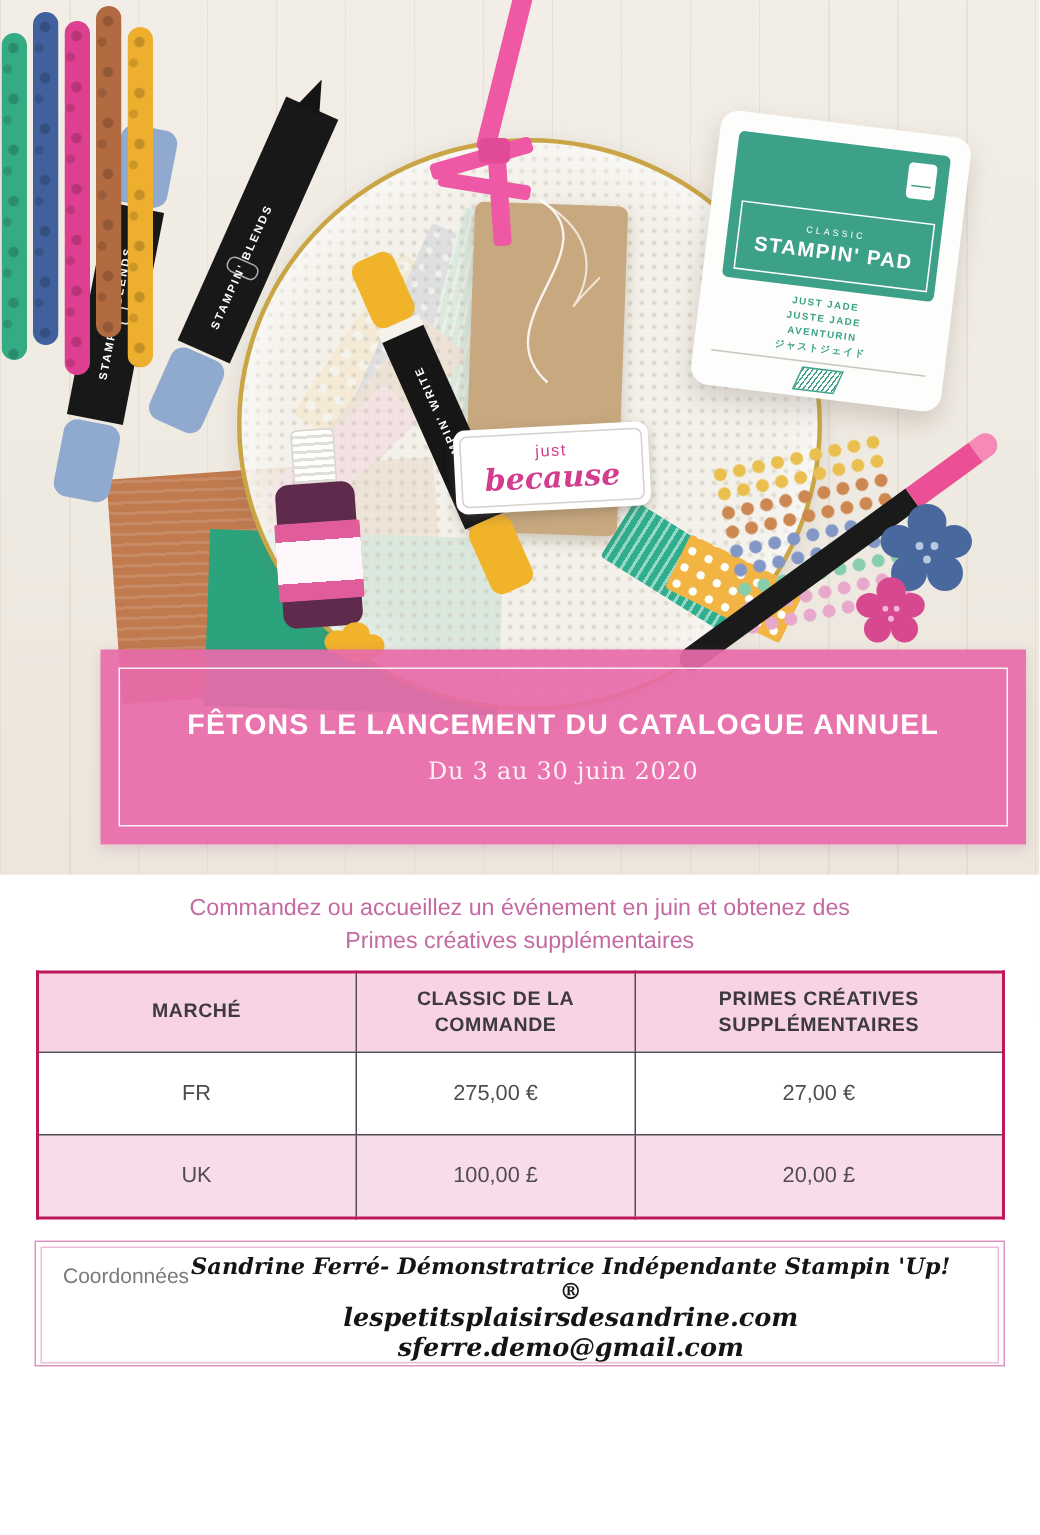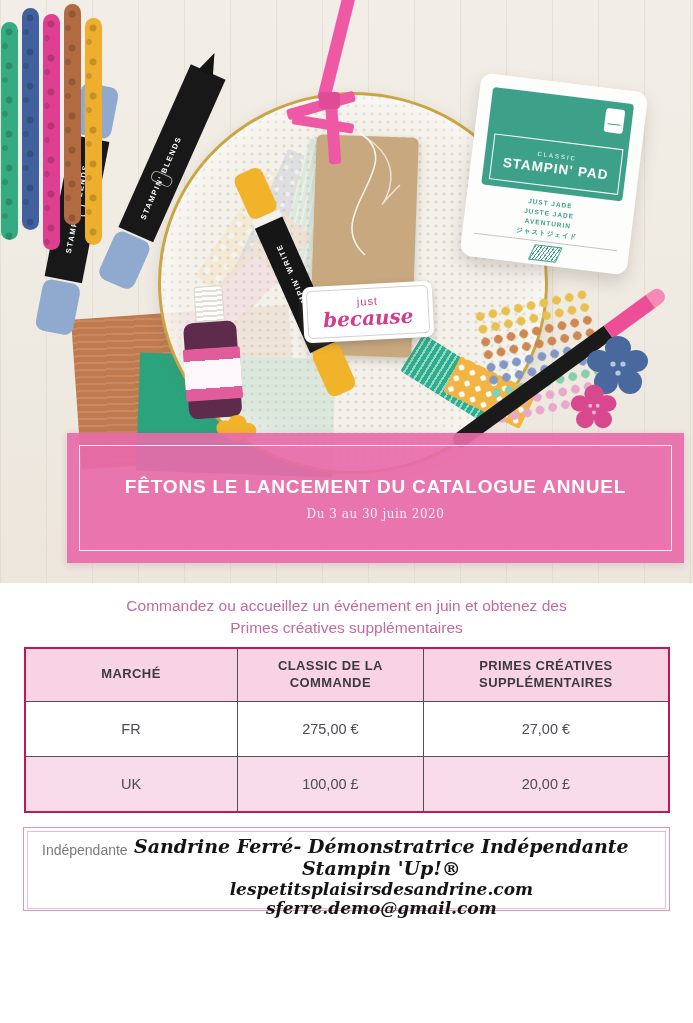--- a/index.html
+++ b/index.html
@@ -136,40 +136,40 @@
   .fl-blue{left:586px;top:335px;width:64px;height:64px;}
   .fl-pink{left:570px;top:384px;width:48px;height:48px;}
   .fl-yellow{left:215px;top:413px;width:42px;height:30px;}
 
   
   .banner{position:absolute;left:67px;top:433px;width:617px;height:130px;
     background:rgba(232,106,169,.92);box-shadow:0 2px 8px rgba(150,60,110,.2);}
   .banner-inner{position:absolute;inset:12px;border:1.5px solid rgba(255,255,255,.9);
     display:flex;flex-direction:column;align-items:center;justify-content:center;}
   .banner-title{color:#fff;font-size:19px;font-weight:bold;letter-spacing:.8px;text-align:center;}
-  .banner-sub{color:#fdeef6;font-family:"DejaVu Serif",serif;font-size:12px;margin-top:9px;
+  .banner-sub{color:#fdeef6;font-family:"DejaVu Serif",serif;font-size:16px;margin-top:9px;
     letter-spacing:.5px;}
 
   
   .intro{padding-top:12px;text-align:center;color:#c36aa2;font-size:15.5px;line-height:1.45;}
   table.pricing{border-collapse:collapse;width:646px;margin:7px auto 0;table-layout:fixed;
     border:2px solid #be185d;}
   table.pricing th,table.pricing td{border:1px solid #534d57;text-align:center;vertical-align:middle;}
   table.pricing th{height:52px;background:#f7d3e4;color:#3d393f;font-size:13px;font-weight:bold;
     letter-spacing:.4px;line-height:1.3;padding:0 18px;}
   table.pricing td{height:52px;background:#fff;color:#4f4b52;font-size:14.5px;}
   table.pricing tr.pink td{background:#f9dcea;}
   .col1{width:33%;} .col2{width:29%;} .col3{width:38%;}
 
   .contact{margin:14px 23px 0;border:1px solid #dd93c1;padding:3px;height:76px;}
   .contact-inner{border:1px solid #eebcd9;height:100%;display:flex;align-items:flex-start;}
   .contact-label{color:#7a7a7a;font-size:14px;padding:10px 0 0 14px;flex:none;}
   .contact-script{flex:1;text-align:center;padding:4px 30px 0 0;font-family:"DejaVu Serif",serif;
     font-style:italic;font-weight:bold;color:#141414;line-height:1.15;}
-  .cs1{font-size:19px;} .cs2,.cs3{font-size:17px;}
+  .cs1{font-size:15px;} .cs2,.cs3{font-size:17px;}
 </style>
 </head>
 <body>
 
 <div class="page">
 
   <div class="photo">
     <div class="paper-rust"></div>
     <div class="paper-green"></div>
 
@@ -348,21 +348,21 @@
       <tr class="pink">
         <td>UK</td>
         <td>100,00 £</td>
         <td>20,00 £</td>
       </tr>
     </tbody>
   </table>
 
   <div class="contact">
     <div class="contact-inner">
-      <div class="contact-label">Indépendante</div>
+      <div class="contact-label">Coordonnées</div>
       <div class="contact-script">
         <div class="cs1">Sandrine Ferré- Démonstratrice Indépendante Stampin 'Up!®</div>
         <div class="cs2">lespetitsplaisirsdesandrine.com</div>
         <div class="cs3">sferre.demo@gmail.com</div>
       </div>
     </div>
   </div>
 
 </div>
 

